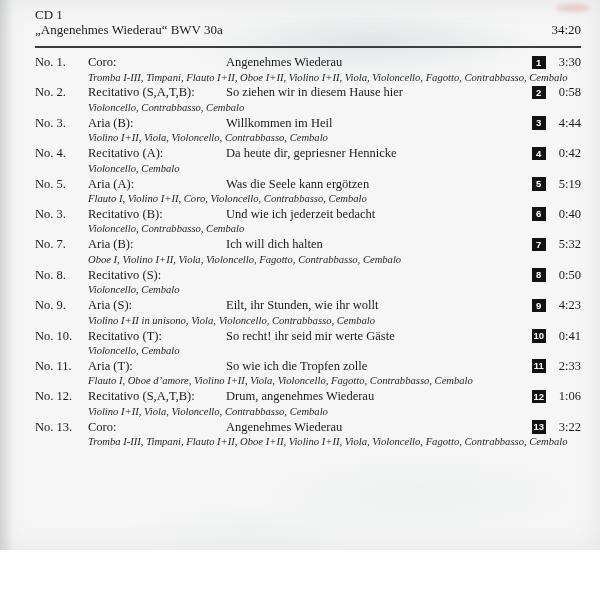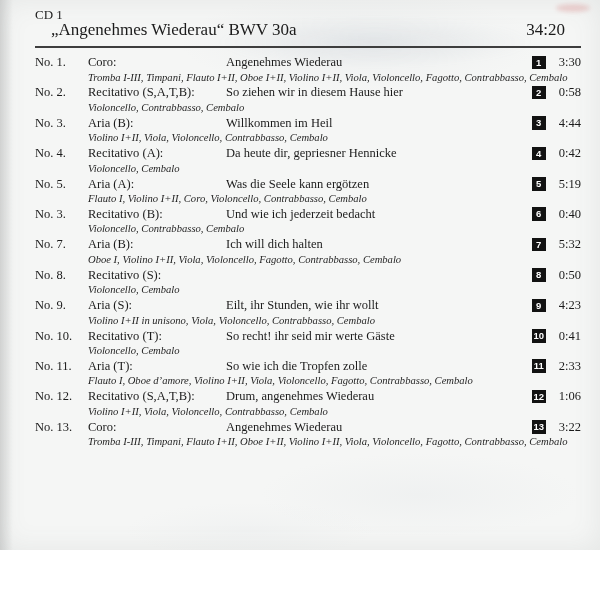--- a/index.html
+++ b/index.html
@@ -28,22 +28,22 @@
     position: absolute; left: 215px; top: 16px; width: 320px; height: 52px;
     background: radial-gradient(ellipse at center, rgba(145,158,175,0.12), rgba(145,158,175,0) 70%);
     filter: blur(2px);
   }
   .red-smudge {
     position: absolute; left: 556px; top: 4px; width: 34px; height: 8px;
     background: rgba(205,60,60,0.20); border-radius: 50%; filter: blur(2px);
   }
   .header { position: absolute; left: 35px; right: 19px; top: 7px; }
   .cd-label { font-size: 13px; line-height: 15px; }
-  .work-line { position: relative; font-size: 17px; line-height: 15px; margin-left: 16px; }
-  .total-time { position: absolute; right: 16px; top: 0; }
+  .work-line { position: relative; font-size: 13px; line-height: 15px; }
+  .total-time { position: absolute; right: 0; top: 0; }
   .rule {
     position: absolute; left: 35px; right: 19px; top: 46px; height: 1.6px;
     background: #3e3e3e;
   }
   .tracks { position: absolute; left: 35px; top: 55px; width: 546px; }
   .track { position: relative; height: 30.4px; text-decoration: underline; }
   .track-main {
     position: relative; height: 16px;
     font-size: 12.5px; line-height: 15px; white-space: nowrap;
   }

